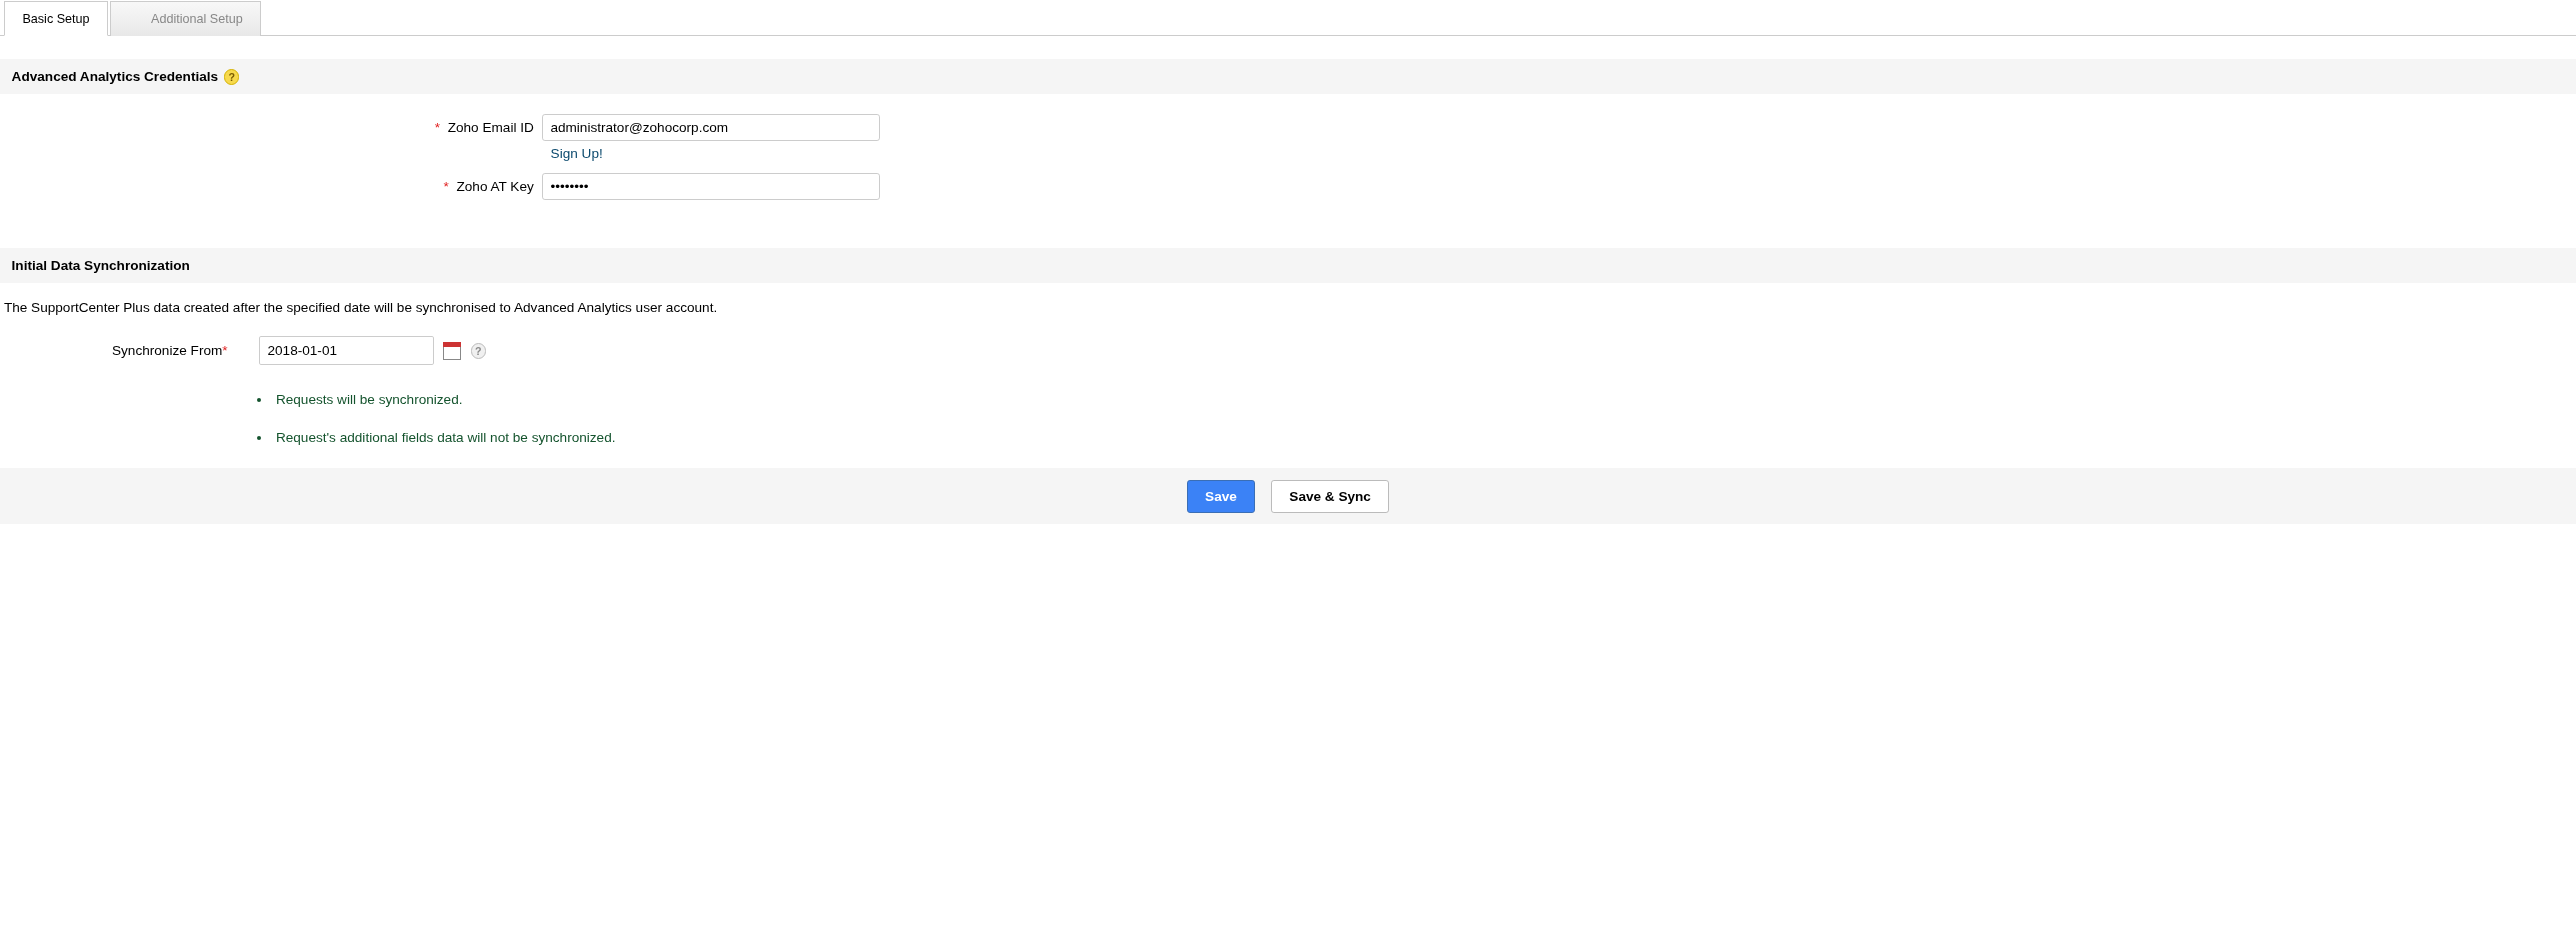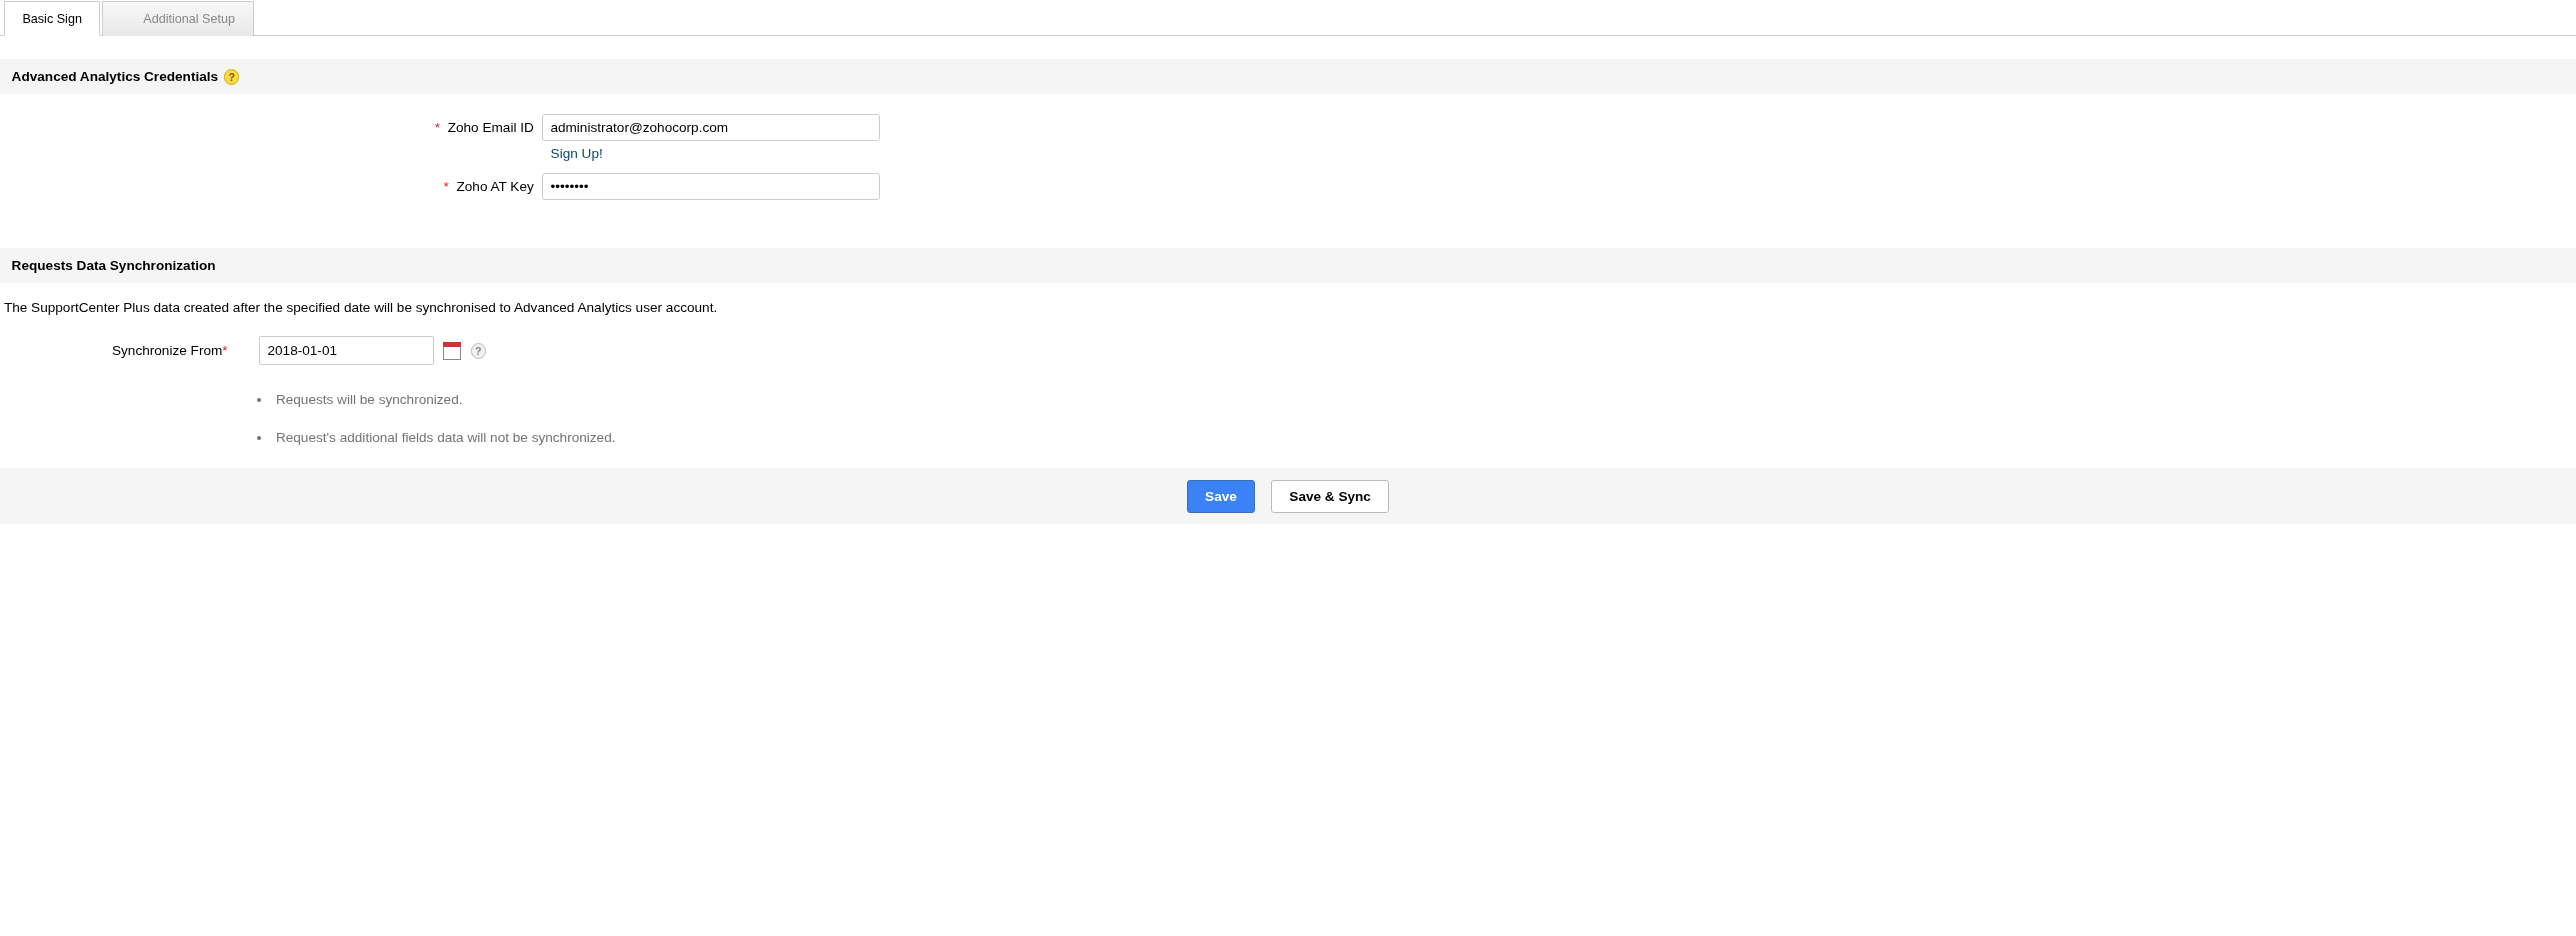--- a/index.html
+++ b/index.html
@@ -167,21 +167,21 @@
       content: "";
       position: absolute;
       top: 4.8px; left: 0; right: 0; bottom: 0;
       background: #fff;
       border: 1px solid #888;
       border-top: none;
     }
     .notes {
       margin-left: 272px;
       margin-top: 27px;
-      color: #737373;
+      color: #14532d;
       font-size: 13.6px;
     }
     .notes li {
       margin-bottom: 23px;
       padding-left: 3.9px;
     }
     .button-bar {
       background: #f5f5f5;
       padding: 11.6px;
       display: flex;
@@ -202,21 +202,21 @@
     .btn.primary {
       background: #3b82f6;
       border: 1px solid #3a6eb5;
       color: #fff;
     }
   </style>
 </head>
 <body>
 
 <div class="tabs">
-  <div class="tab active">Basic Sign</div>
+  <div class="tab active">Basic Setup</div>
   <div class="tab inactive">Additional Setup</div>
 </div>
 
 <div class="section-header">
   <span>Advanced Analytics Credentials</span>
   <span class="help-icon">?</span>
 </div>
 
 <div class="form-area">
 
@@ -233,21 +233,21 @@
   <div class="row">
     <div class="label">
       <span class="req">*</span>
       <span>Zoho AT Key</span>
     </div>
     <input type="password" value="••••••••" style="">
   </div>
 </div>
 
 <div class="section-header">
-  <span>Requests Data Synchronization</span>
+  <span>Initial Data Synchronization</span>
 </div>
 
 <div class="description">The SupportCenter Plus data created after the specified date will be synchronised to Advanced Analytics user account.</div>
 
 <div class="sync-row">
   <span class="label">
     <span>Synchronize From</span><span class="req">*</span>
   </span>
   <input type="text" value="2018-01-01" style="">
   <span class="cal-icon"></span>

